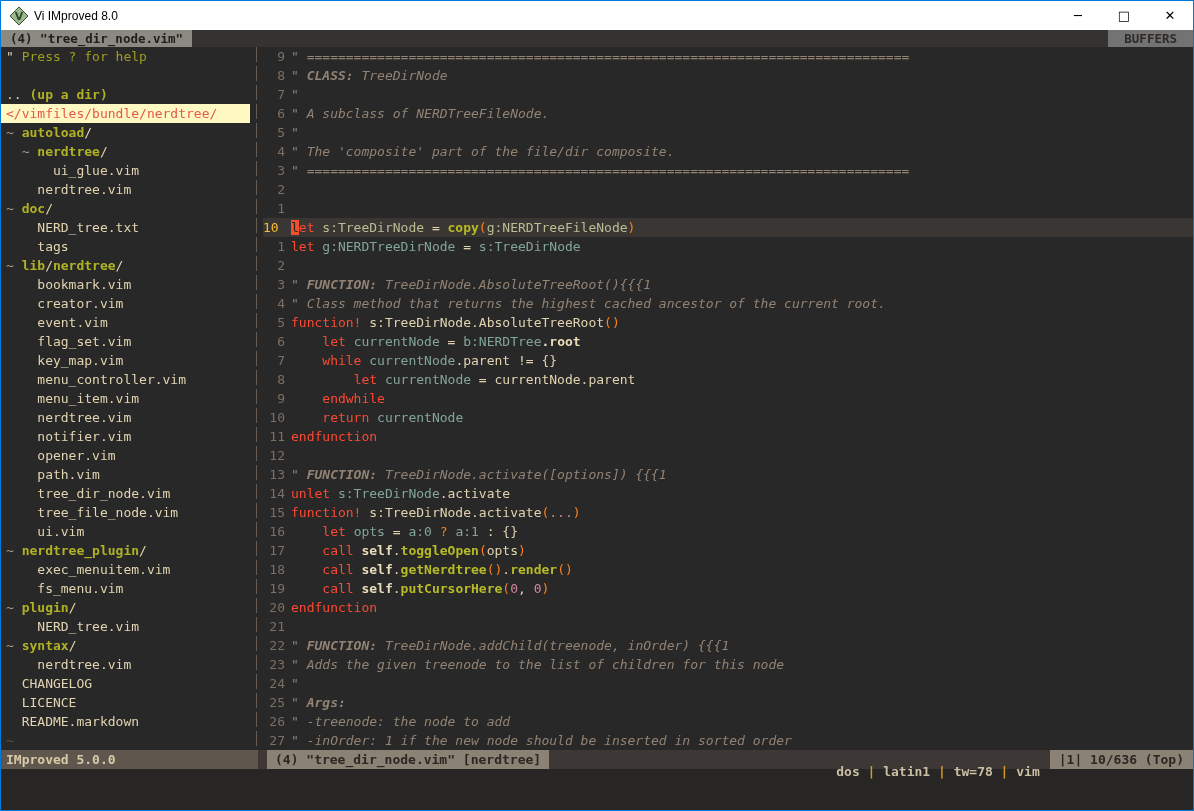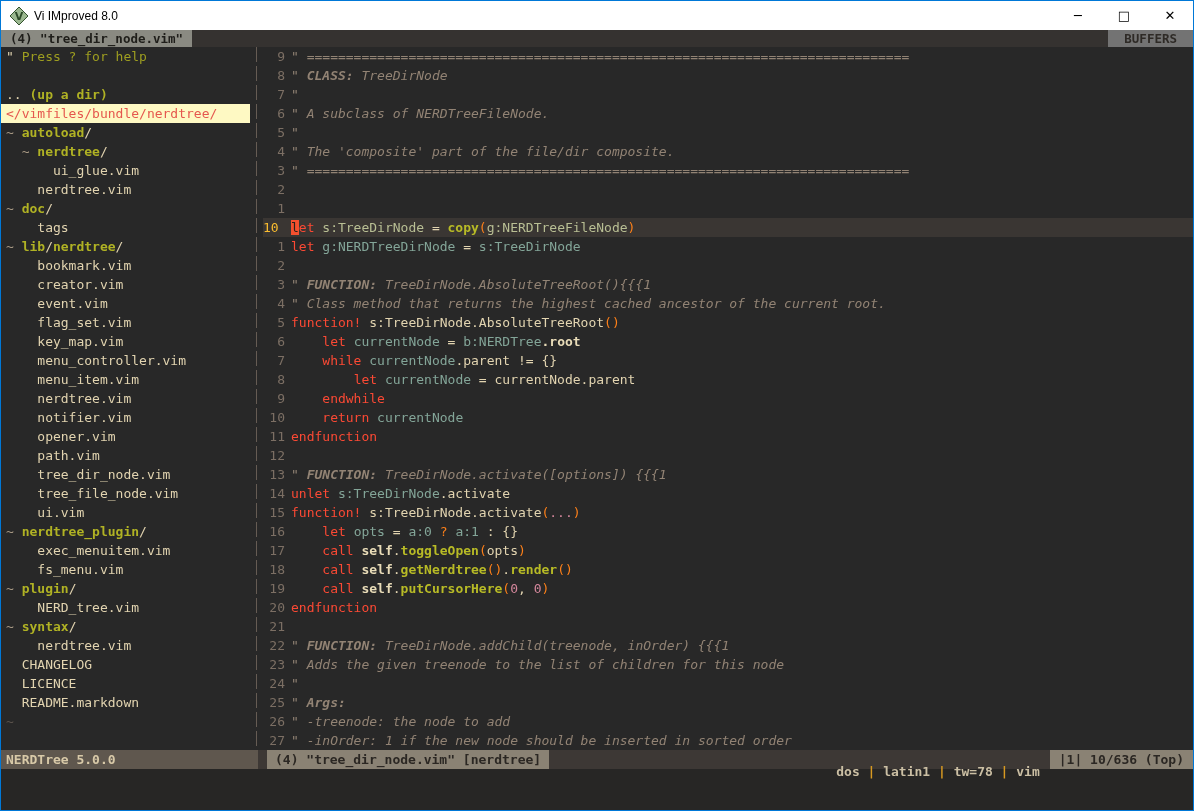--- a/index.html
+++ b/index.html
@@ -90,20 +90,21 @@
     <div class="tree" id="tree">
         <div class="trow"><span class="t-fg">" </span><span class="t-hlp">Press ? for help</span></div>
         <div class="trow"></div>
         <div class="trow"><span class="t-fg">.. </span><span class="t-dir">(up a dir)</span></div>
         <div class="trow sel"><span class="t-root">&lt;/vimfiles/bundle/nerdtree/</span></div>
         <div class="trow"><span class="t-mk">~ </span><span class="t-dir">autoload</span><span class="t-fg">/</span></div>
         <div class="trow"><span class="t-fg">  </span><span class="t-mk">~ </span><span class="t-dir">nerdtree</span><span class="t-fg">/</span></div>
         <div class="trow"><span class="t-fg">      ui_glue.vim</span></div>
         <div class="trow"><span class="t-fg">    nerdtree.vim</span></div>
         <div class="trow"><span class="t-mk">~ </span><span class="t-dir">doc</span><span class="t-fg">/</span></div>
+        <div class="trow"><span class="t-fg">    NERD_tree.txt</span></div>
         <div class="trow"><span class="t-fg">    tags</span></div>
         <div class="trow"><span class="t-mk">~ </span><span class="t-dir">lib</span><span class="t-fg">/</span><span class="t-dir">nerdtree</span><span class="t-fg">/</span></div>
         <div class="trow"><span class="t-fg">    bookmark.vim</span></div>
         <div class="trow"><span class="t-fg">    creator.vim</span></div>
         <div class="trow"><span class="t-fg">    event.vim</span></div>
         <div class="trow"><span class="t-fg">    flag_set.vim</span></div>
         <div class="trow"><span class="t-fg">    key_map.vim</span></div>
         <div class="trow"><span class="t-fg">    menu_controller.vim</span></div>
         <div class="trow"><span class="t-fg">    menu_item.vim</span></div>
         <div class="trow"><span class="t-fg">    nerdtree.vim</span></div>
@@ -161,21 +162,21 @@
         <div class="crow"><span class="gut">22</span><span class="t-cm">" </span><span class="t-cmb">FUNCTION:</span><span class="t-cm"> TreeDirNode.addChild(treenode, inOrder) {{{1</span></div>
         <div class="crow"><span class="gut">23</span><span class="t-cm">" Adds the given treenode to the list of children for this node</span></div>
         <div class="crow"><span class="gut">24</span><span class="t-cm">"</span></div>
         <div class="crow"><span class="gut">25</span><span class="t-cm">" </span><span class="t-cmb">Args:</span></div>
         <div class="crow"><span class="gut">26</span><span class="t-cm">" -treenode: the node to add</span></div>
         <div class="crow"><span class="gut">27</span><span class="t-cm">" -inOrder: 1 if the new node should be inserted in sorted order</span></div>
       </div>
   </div>
 
   <div class="statusline">
-    <span class="st-left">NERDTree 5.0.0</span>
+    <span class="st-left">IMproved 5.0.0</span>
     <div class="st-active">
       <span class="st-file">(4) "tree_dir_node.vim" [nerdtree]</span>
       <span class="st-info" id="st-info"><span>dos</span><span class="st-sep"> | </span><span>latin1</span><span class="st-sep"> | </span><span>tw=78</span><span class="st-sep"> | </span><span>vim</span></span>
       <span class="st-pos">|1| 10/636 (Top)</span>
     </div>
   </div>
 
   <div class="cmdline"></div>
 
 </div>

